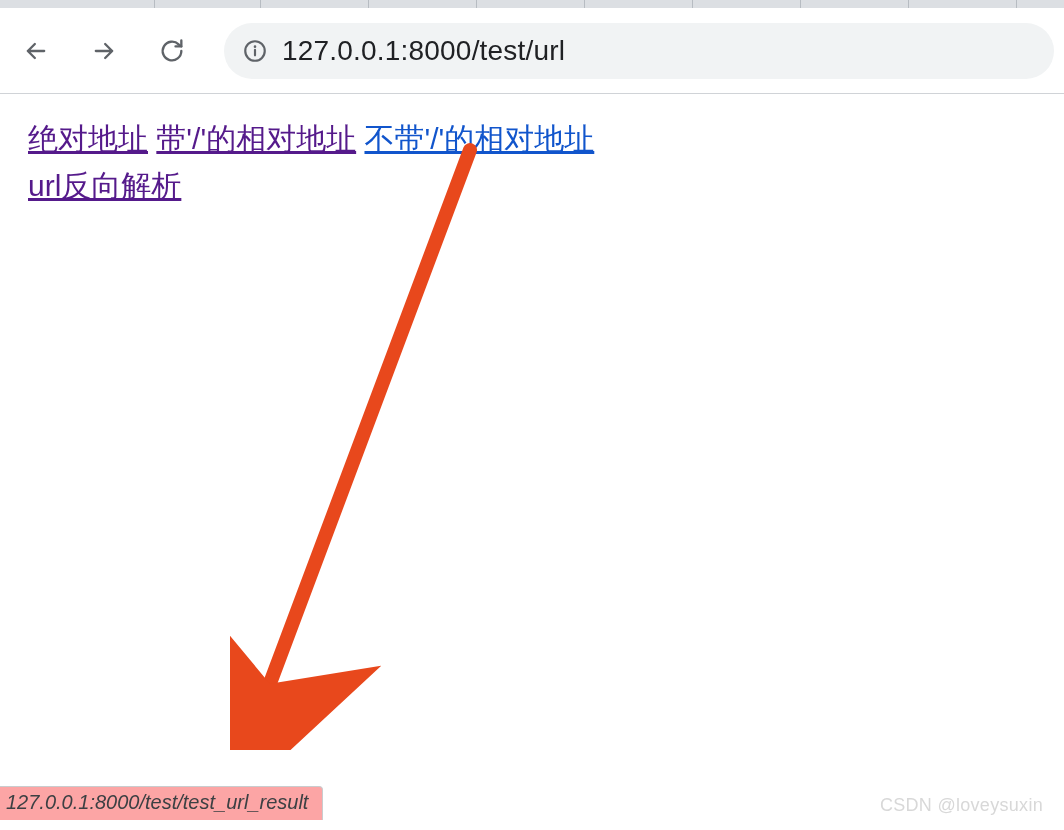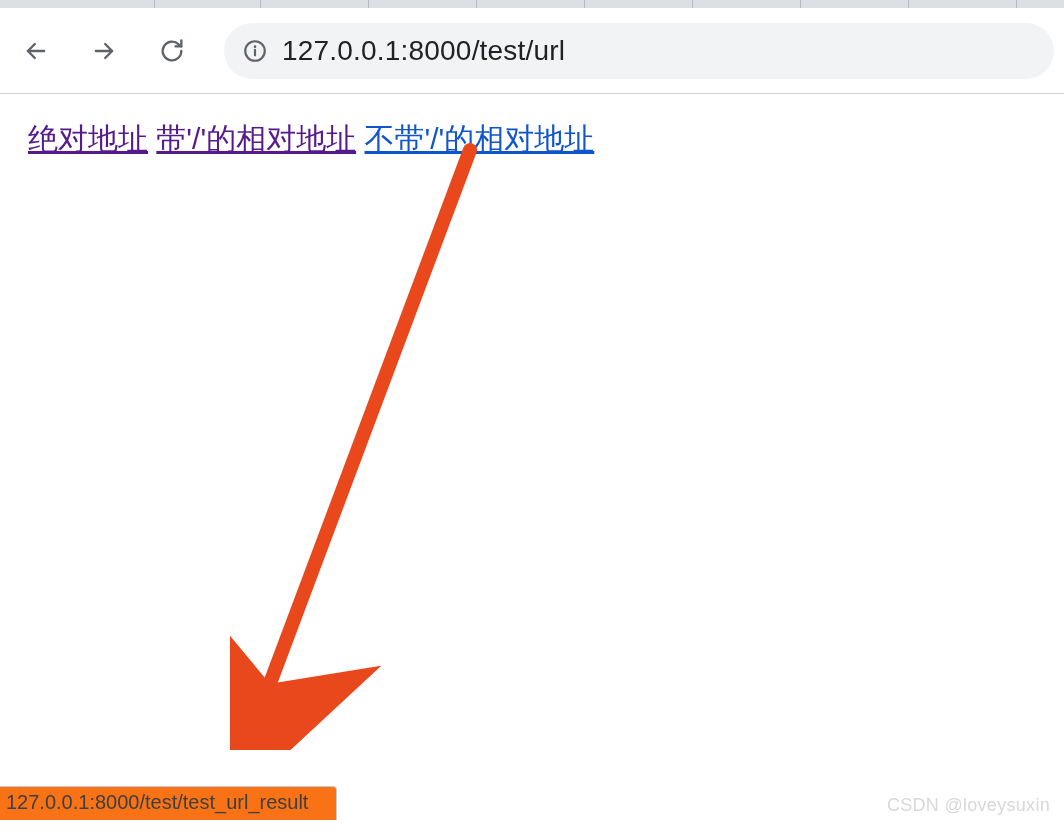--- a/index.html
+++ b/index.html
@@ -78,32 +78,33 @@
       color: #551a8b;
       text-decoration: underline;
     }
     .content a.blue {
       color: #1155cc;
     }
     .status-bar {
       position: absolute;
       left: 0;
       bottom: 10px;
-      background: #f97316;
+      background: #fca5a5;
       border: 1px solid #c9ccce;
       border-left: none;
       border-bottom: none;
       border-top-right-radius: 4px;
-      padding: 4px 28px 6px 6px;
+      padding: 4px 14px 6px 6px;
       font-size: 20px;
       color: #3c4043;
+      font-style: italic;
     }
     .watermark {
       position: absolute;
-      right: 14px;
+      right: 21px;
       bottom: 14px;
       font-size: 18px;
       color: #d8d8d8;
       letter-spacing: 0.3px;
     }
     .arrow-overlay {
       position: absolute;
       left: 230px;
       top: 140px;
       width: 260px;
@@ -156,20 +157,21 @@
   </div>
 </div>
 
 <div class="content">
   <a href="#">绝对地址</a>
   <span> </span>
   <a href="#">带'/'的相对地址</a>
   <span> </span>
   <a href="#" class="blue">不带'/'的相对地址</a>
   <br>
+  <a href="#">url反向解析</a>
 </div>
 
 <div class="arrow-overlay">
   <svg viewBox="0 0 260 610">
     <defs>
       <marker id="ah" markerWidth="14" markerHeight="14" refX="6" refY="7" orient="auto" markerUnits="strokeWidth">
         <path d="M0,0 L14,7 L0,14 L4,7 Z" fill="#e8481c"></path>
       </marker>
     </defs>
     <line x1="240" y1="10" x2="30" y2="570" stroke="#e8481c" stroke-width="14" stroke-linecap="round" marker-end="url(#ah)"></line>

